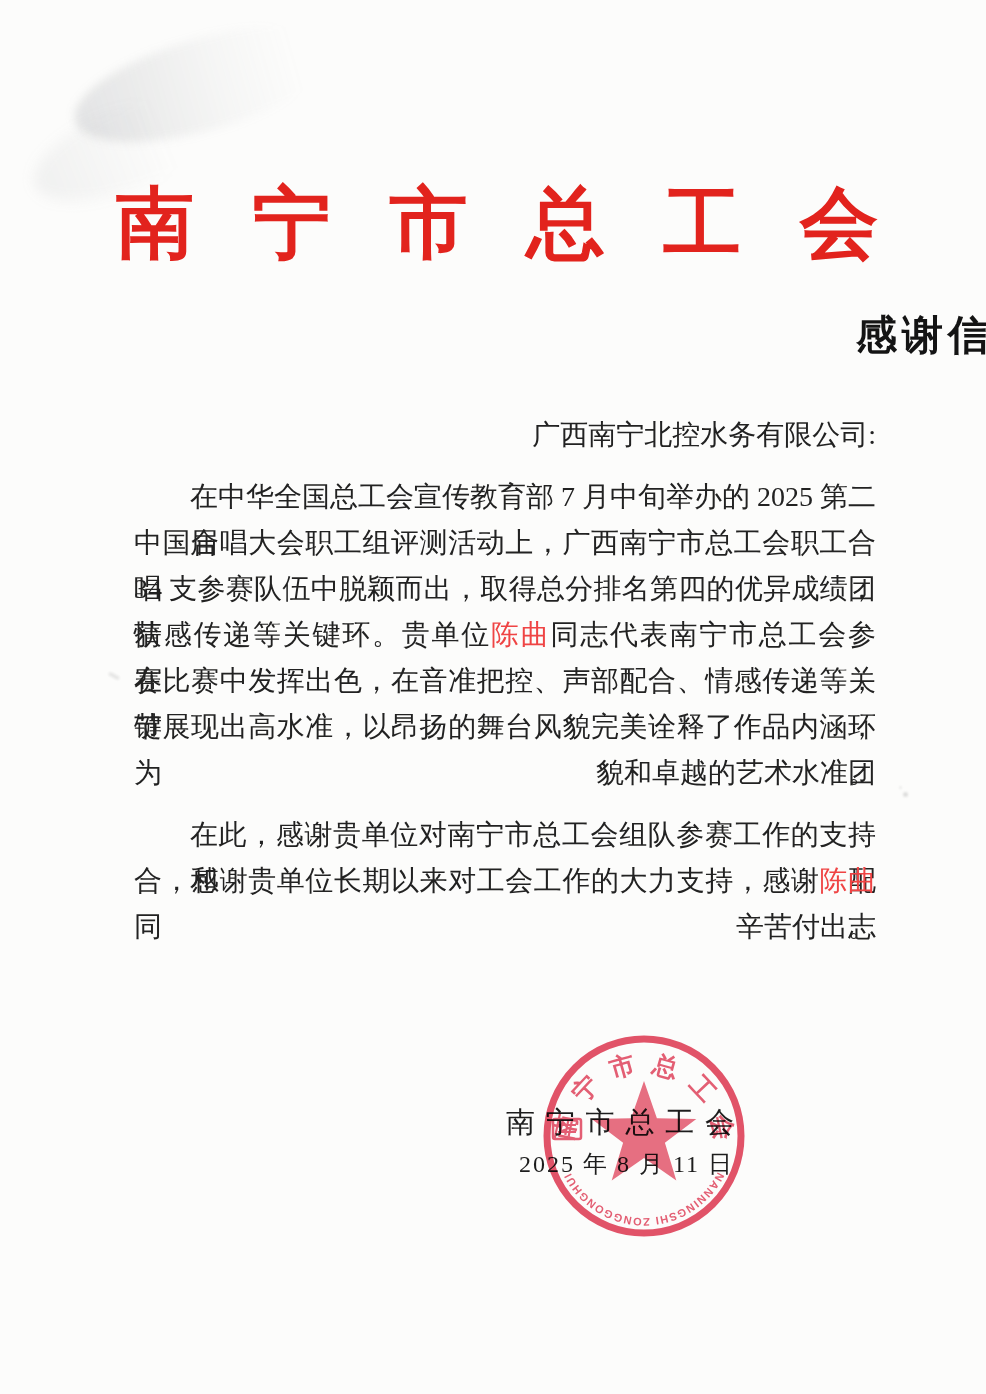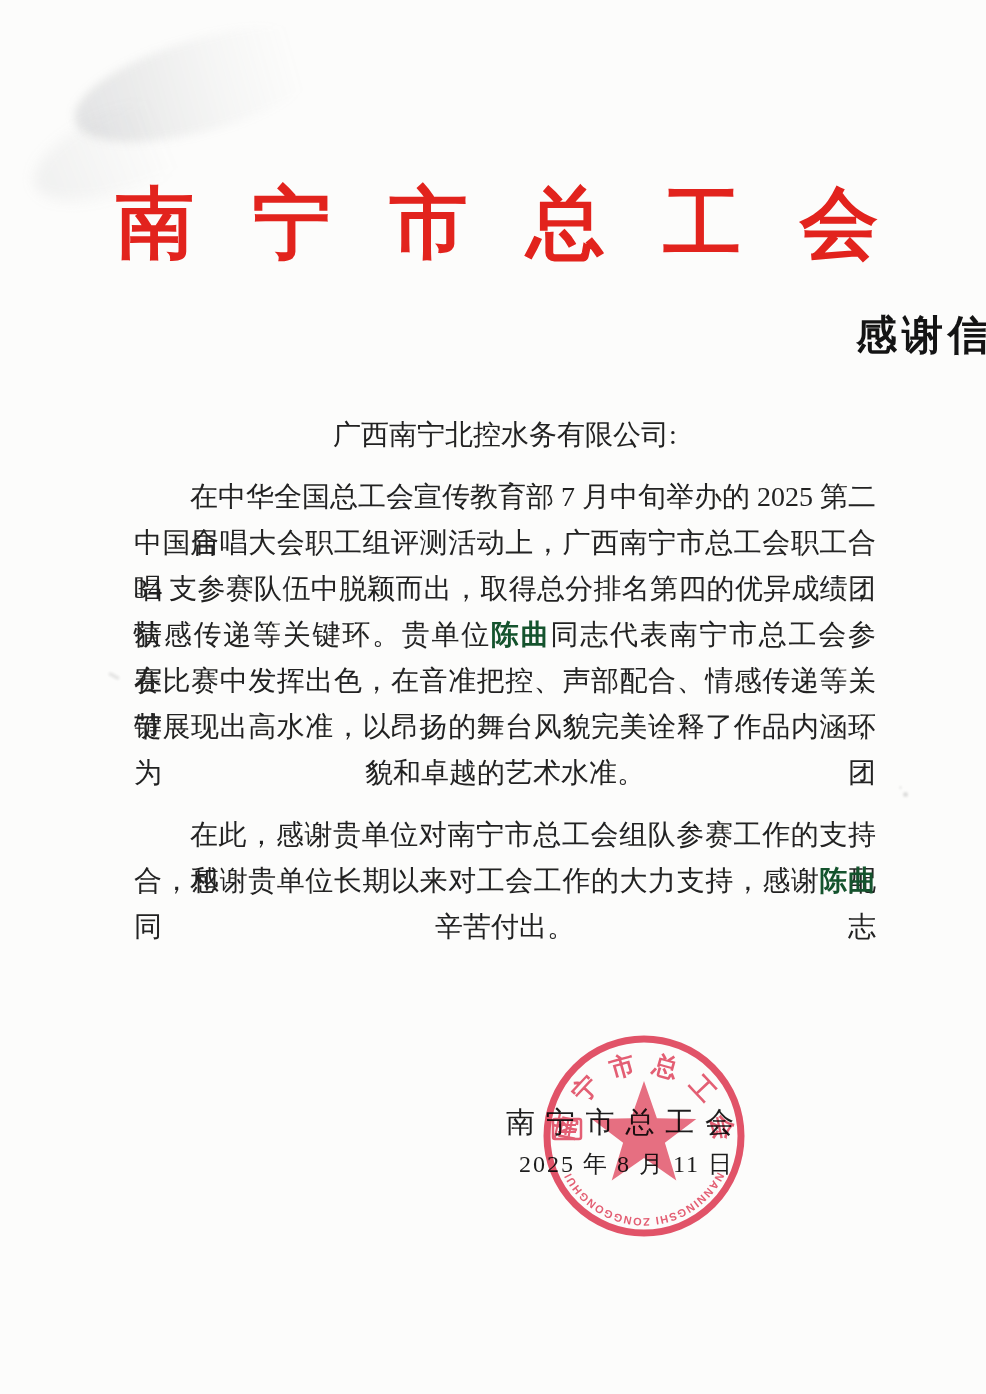--- a/index.html
+++ b/index.html
@@ -29,24 +29,24 @@
   }
   .doc-title{
     position:absolute;left:8px;top:308px;width:100%;
     text-align:right;font-size:41px;font-weight:600;letter-spacing:5px;color:#141414;
   }
   
   .body-block{
     position:absolute;left:134px;top:412px;width:742px;
     font-size:28px;line-height:46px;color:#222;
   }
-  .line{height:46px;white-space:nowrap;text-align:center;}
+  .line{height:46px;white-space:nowrap;text-align:right;}
   .line.just{white-space:normal;text-align:justify;text-align-last:justify;}
   .line.ind{padding-left:56px;margin-top:16px;}
-  .b{font-weight:bold;color:#14532d;}
+  .b{font-weight:normal;color:#ef4444;}
   
   .sig-org{
     position:absolute;left:506px;top:1106px;width:228px;height:34px;
     display:flex;justify-content:space-between;align-items:center;
     font-size:29px;color:#1d1d1d;
   }
   .sig-date{
     position:absolute;left:519px;top:1148px;
     font-size:24px;letter-spacing:2px;color:#1d1d1d;
   }

